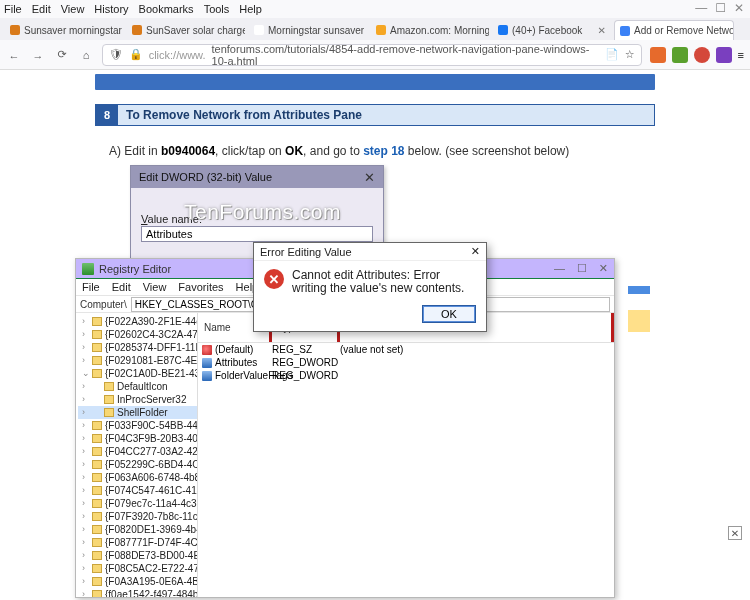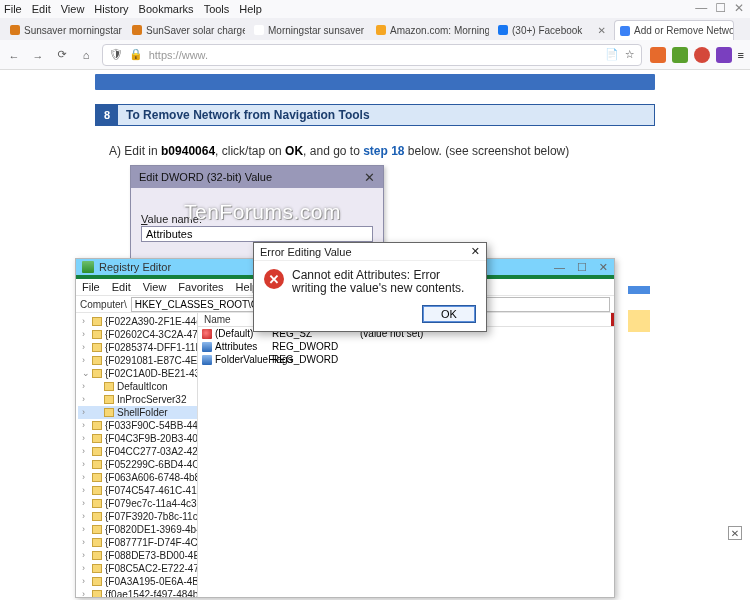--- a/index.html
+++ b/index.html
@@ -35,41 +35,41 @@
   
   .dlg-dword{position:absolute;left:130px;top:165px;width:254px;background:#ece9f3;border:1px solid #8c8ca8;box-shadow:2px 2px 4px rgba(0,0,0,.2);z-index:20}
   .dlg-dword .titlebar{background:#9998b8;color:#111;height:22px;display:flex;align-items:center;padding:0 8px;font-size:11px;justify-content:space-between}
   .dlg-dword .titlebar .x{color:#333;font-size:13px}
   .dlg-dword .body{padding:8px 10px 50px}
   .dlg-dword label{display:block;font-size:11px;margin:17px 0 1px;color:#222}
   .dlg-dword input{width:100%;border:1px solid #8c8ca8;height:16px;padding:0 4px;font-size:11px;background:#fff}
   .dlg-dword .row2{display:flex;gap:26px;margin-top:6px}
   
   .regedit{position:absolute;left:75px;top:258px;width:540px;height:340px;background:#fff;border:1px solid #b8b8b8;box-shadow:2px 2px 6px rgba(0,0,0,.25);z-index:25;display:flex;flex-direction:column}
-  .regedit .titlebar{height:20px;background:#7dd3fc;display:flex;align-items:center;padding:0 6px;font-size:11px;color:#333;border-bottom:4px solid #15803d}
+  .regedit .titlebar{height:20px;background:#c4b5fd;display:flex;align-items:center;padding:0 6px;font-size:11px;color:#333;border-bottom:1px solid #15803d}
   .regedit .titlebar .ico{width:12px;height:12px;margin-right:5px;background:linear-gradient(#6dbf6d,#2d8f2d);border-radius:1px}
   .regedit .winbtns{margin-left:auto;display:flex;gap:12px;color:#666;font-size:11px}
   .regedit .menu{height:16px;display:flex;gap:12px;padding:0 6px;font-size:11px;color:#222;align-items:center}
   .regedit .addr{height:18px;display:flex;align-items:center;padding:0 4px;border-top:1px solid #e5e5e5;border-bottom:1px solid #e5e5e5}
   .regedit .addr input{flex:1;border:1px solid #bbb;height:15px;padding:0 3px;font-size:10px}
   .regedit .addr span{font-size:10px;margin-right:4px;color:#333}
   .regedit .panes{flex:1;display:flex;overflow:hidden}
   .tree{width:122px;border-right:1px solid #ddd;overflow:hidden;font-size:10px;padding:2px 0 2px 2px;color:#222;line-height:13px}
   .tree .node{display:flex;align-items:center;gap:3px;white-space:nowrap;padding-left:14px;position:relative}
   .tree .node::before{content:"›";position:absolute;left:4px;color:#888;font-size:9px}
   .tree .node.open::before{content:"⌄"}
   .tree .fold{width:10px;height:9px;background:#f7d774;border:1px solid #caa43c;flex:none}
   .tree .sub{padding-left:26px}
   .tree .sel{background:#cfe3fb}
   .list{flex:1;font-size:10px}
   .list .hdr{display:flex;border-bottom:1px solid #e0e0e0;color:#333}
-  .list .hdr div{padding:1px 6px;border-right:3px solid #b91c1c}
+  .list .hdr div{padding:9px 6px;border-right:3px solid #b91c1c}
   .list .row{display:flex;padding:1px 0}
   .list .c1{width:74px;padding-left:4px;display:flex;align-items:center;gap:3px}
-  .list .c2{width:88px}
+  .list .c2{width:68px}
   .list .c3{flex:1}
   .rgico{width:10px;height:10px;flex:none}
   .rgico.str{background:radial-gradient(circle at 40% 40%,#ff7a7a,#c02020);border-radius:1px}
   .rgico.bin{background:linear-gradient(#8cb8ec,#2a68b8);border-radius:1px}
   
   .dlg-err{position:absolute;left:253px;top:242px;width:234px;background:#fff;border:1px solid #666;box-shadow:3px 3px 8px rgba(0,0,0,.3);z-index:50}
   .dlg-err .tb{height:18px;background:#fff;display:flex;align-items:center;padding:0 6px;font-size:11px;color:#222;justify-content:space-between;border-bottom:1px solid #eee}
   .dlg-err .body{padding:8px 10px 6px;display:flex;gap:8px;align-items:flex-start}
   .err-ico{width:20px;height:20px;border-radius:50%;background:#d63a2e;color:#fff;display:flex;align-items:center;justify-content:center;font-weight:bold;font-size:13px;flex:none}
   .dlg-err .msg{font-size:12px;color:#222;line-height:13px}
@@ -106,56 +106,57 @@
     <div class="tab">
       <span class="fav" style="background:#fff"></span>
       <span>Morningstar sunsaver duo ssd-2</span>
     </div>
     <div class="tab">
       <span class="fav" style="background:#f5a623"></span>
       <span>Amazon.com: Morningstar</span>
     </div>
     <div class="tab">
       <span class="fav" style="background:#1877f2"></span>
-      <span>(30+) Facebook</span>
+      <span>(40+) Facebook</span>
       <span class="x">✕</span>
     </div>
     <div class="tab active">
       <span class="fav" style="background:#3b82f6"></span>
       <span>Add or Remove Network fr</span>
     </div>
   </div>
 
 <div class="fx-toolbar">
   <span class="nav-btn">←</span>
   <span class="nav-btn">→</span>
   <span class="nav-btn">⟳</span>
   <span class="nav-btn">⌂</span>
   <div class="urlbar">
     <span>🛡</span>
     <span>🔒</span>
-    <span style="color:#999">https://www.</span>
+    <span style="color:#999">click://www.</span>
+      <span>tenforums.com/tutorials/4854-add-remove-network-navigation-pane-windows-10-a.html</span>
     <span style="margin-left:auto">📄</span>
     <span>☆</span>
   </div>
   <div class="tb-icons">
     <span class="tb-ico" style="background:#e66a2c"></span>
     <span class="tb-ico" style="background:#5aa02d"></span>
     <span class="tb-ico" style="background:#d4483b;border-radius:50%"></span>
     <span class="tb-ico" style="background:#7a3fbf"></span>
     <span>≡</span>
   </div>
 </div>
 
 <div class="page">
   <div class="article">
     <div class="bluebar"></div>
     <div class="step-head">
       <div class="step-num">8</div>
-      <div class="step-title">To Remove Network from Navigation Tools</div>
+      <div class="step-title">To Remove Network from Attributes Pane</div>
     </div>
     <div class="step-body">
       <span>A) Edit in </span><b>b0940064</b><span>, click/tap on </span><b>OK</b><span>, and go to </span><b class="lk">step 18</b><span> below. (see screenshot below)</span>
     </div>
   </div>
 </div>
 <div class="blue-stub"></div>
 <div class="yellow-stub"></div>
 <div class="close-x">✕</div>
 

